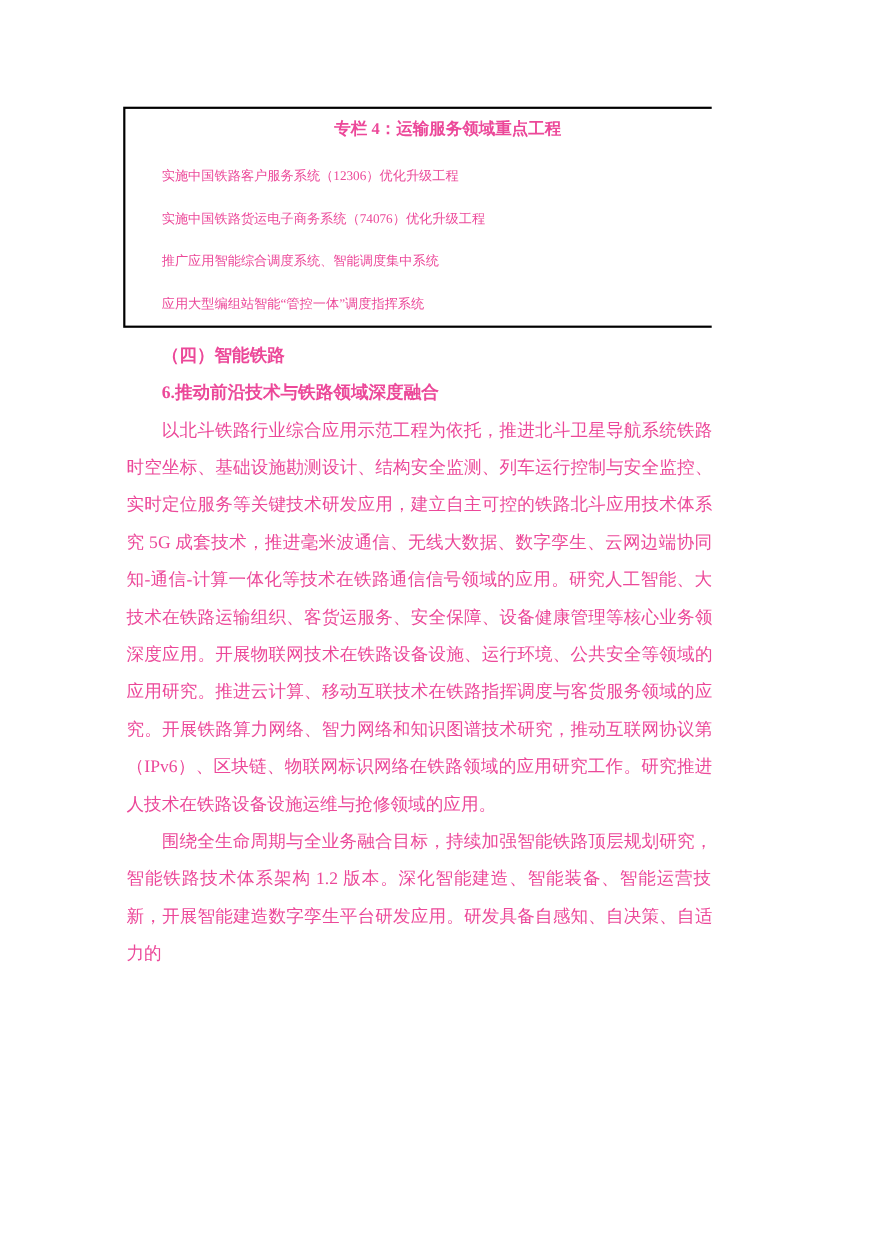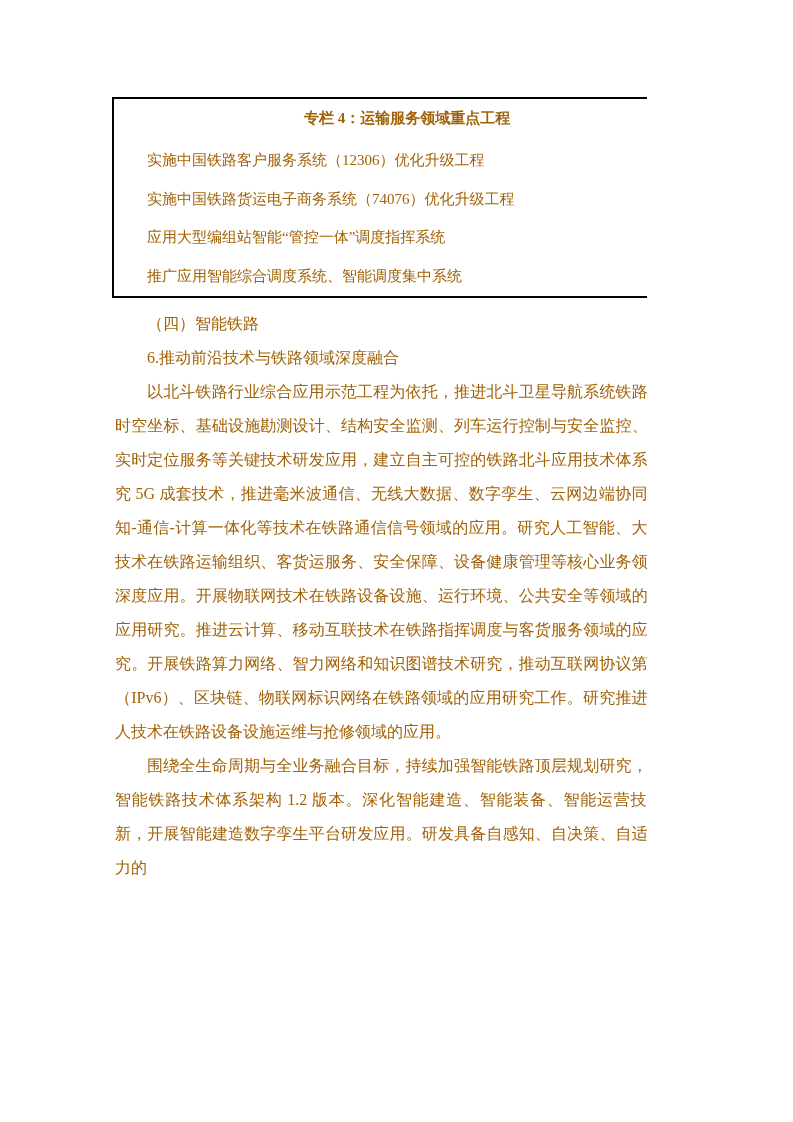--- a/index.html
+++ b/index.html
@@ -6,74 +6,74 @@
   html, body { margin: 0; padding: 0; }
   body {
     width: 793px; height: 1122px;
     background: #ffffff;
     font-family: "Liberation Serif", "DejaVu Serif", serif;
   }
   .page {
     position: relative;
     width: 647px; height: 1122px;
     background: #ffffff;
-    color: #a16207;
+    color: #ec4899;
     overflow: hidden;
   }
   .callout-box {
     position: absolute;
     left: 112px; top: 97px;
     width: 590px; height: 201px;
     border: 2px solid #000000;
     background: #ffffff;
   }
   .box-title {
     margin-top: 9px;
     font-size: 15px;
     line-height: 20px;
     font-weight: bold;
     text-align: center;
   }
   .box-items { margin: 13px 0 0 33px; }
   .box-item {
-    font-size: 15px;
+    font-size: 12px;
     line-height: 38.5px;
     white-space: nowrap;
   }
   .body-text {
     position: absolute;
     left: 115px; top: 307px;
     width: 565px;
     font-size: 16px;
     line-height: 34px;
     text-align: justify;
     text-justify: inter-ideograph;
   }
   .section-heading {
-    font-weight: normal;
+    font-weight: bold;
     text-indent: 32px;
     text-align: left;
   }
   .para {
     margin: 0;
     text-indent: 32px;
   }
 </style>
 </head>
 <body>
 
 <div class="page">
 
   <div class="callout-box">
     <div class="box-title">专栏 4：运输服务领域重点工程</div>
     <div class="box-items">
       <div class="box-item">实施中国铁路客户服务系统（12306）优化升级工程</div>
       <div class="box-item">实施中国铁路货运电子商务系统（74076）优化升级工程</div>
+      <div class="box-item">推广应用智能综合调度系统、智能调度集中系统</div>
       <div class="box-item">应用大型编组站智能“管控一体”调度指挥系统</div>
-      <div class="box-item">推广应用智能综合调度系统、智能调度集中系统</div>
     </div>
   </div>
 
   <div class="body-text">
     <div class="section-heading">（四）智能铁路</div>
 
     <div class="section-heading">6.推动前沿技术与铁路领域深度融合</div>
     <p class="para">以北斗铁路行业综合应用示范工程为依托，推进北斗卫星导航系统铁路基础时空坐标、基础设施勘测设计、结构安全监测、列车运行控制与安全监控、货运实时定位服务等关键技术研发应用，建立自主可控的铁路北斗应用技术体系。研究 5G 成套技术，推进毫米波通信、无线大数据、数字孪生、云网边端协同、感知-通信-计算一体化等技术在铁路通信信号领域的应用。研究人工智能、大数据技术在铁路运输组织、客货运服务、安全保障、设备健康管理等核心业务领域的深度应用。开展物联网技术在铁路设备设施、运行环境、公共安全等领域的泛在应用研究。推进云计算、移动互联技术在铁路指挥调度与客货服务领域的应用研究。开展铁路算力网络、智力网络和知识图谱技术研究，推动互联网协议第 6 版（IPv6）、区块链、物联网标识网络在铁路领域的应用研究工作。研究推进机器人技术在铁路设备设施运维与抢修领域的应用。</p>
 
     <p class="para">围绕全生命周期与全业务融合目标，持续加强智能铁路顶层规划研究，构建智能铁路技术体系架构 1.2 版本。深化智能建造、智能装备、智能运营技术创新，开展智能建造数字孪生平台研发应用。研发具备自感知、自决策、自适应能力的</p>

